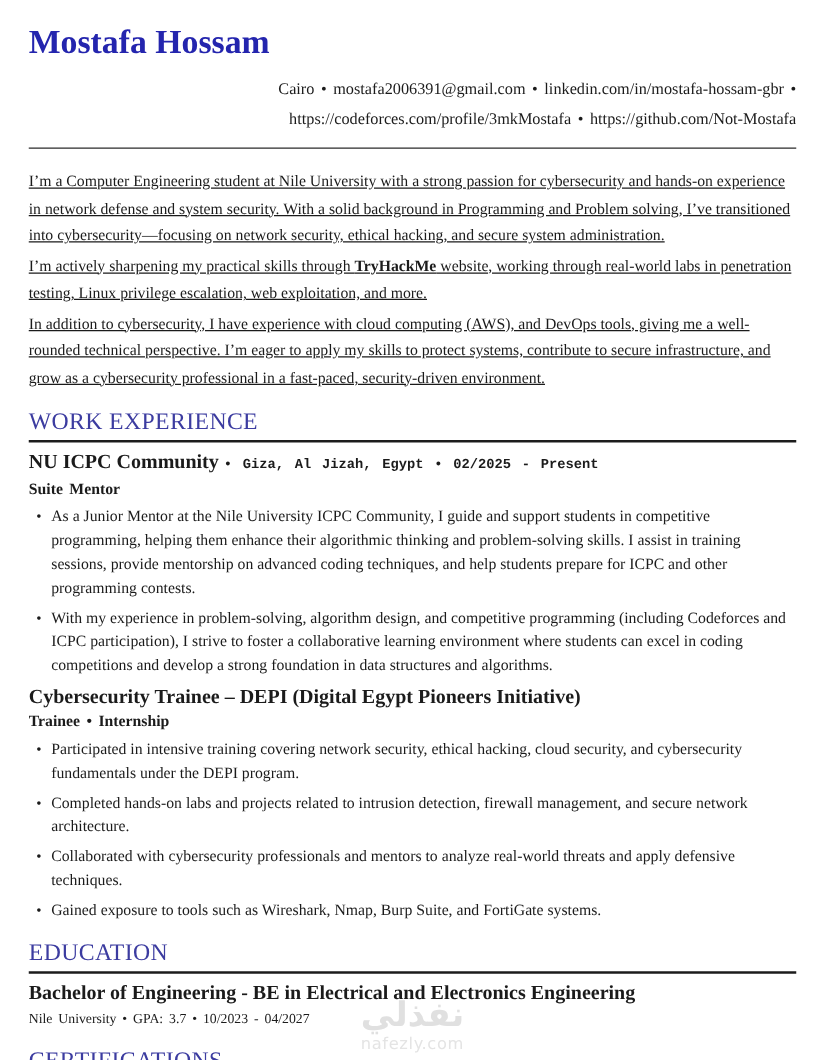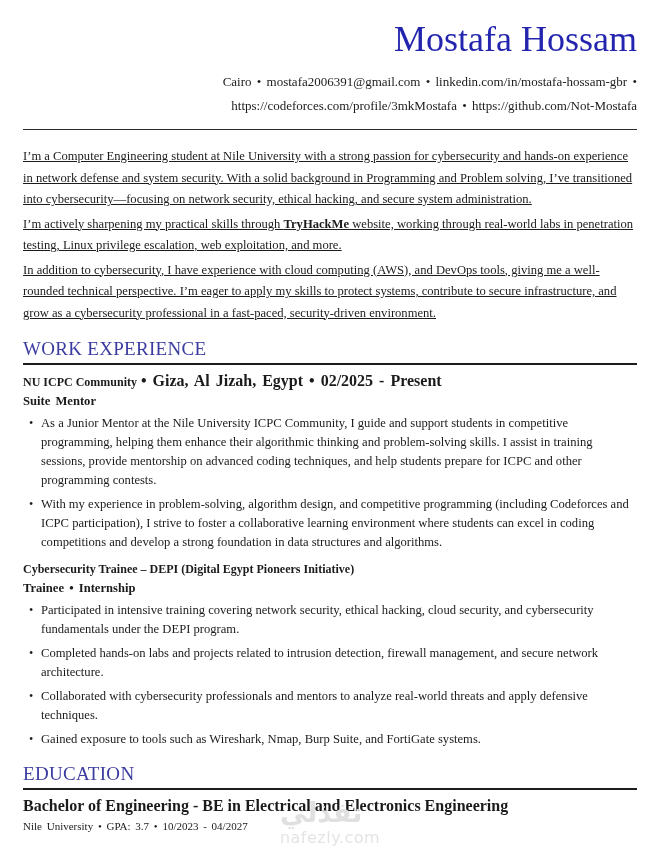--- a/index.html
+++ b/index.html
@@ -10,23 +10,23 @@
     height: 848px;
     background: #ffffff;
     font-family: "Liberation Serif", serif;
     color: #1b1b1b;
     overflow: hidden;
   }
   .content { padding: 12px 23px 0 23px; }
 
   
   .name {
-    text-align: right;
-    font-size: 36px;
-    font-weight: normal;
+    text-align: left;
+    font-size: 27px;
+    font-weight: bold;
     color: #2425ae;
     margin: 6px 0 10px 0;
   }
   .contact-line {
     text-align: right;
     font-size: 13px;
     line-height: 24px;
     color: #1b1b1b;
     word-spacing: 2px;
   }
@@ -54,22 +54,22 @@
     color: #3c3ca0;
   }
   .section-rule {
     border: none;
     border-top: 2px solid #1c1c1c;
     margin: 3px 0 0 0;
   }
 
   
   .job-title { margin-top: 6px; line-height: 20px; }
-  .company { font-size: 12px; font-weight: bold; }
-  .job-meta { font-size: 16px; font-weight: bold; margin-left: 4px; word-spacing: 2px; }
+  .company { font-size: 16px; font-weight: bold; }
+  .job-meta { font-size: 11px; font-weight: bold; margin-left: 4px; word-spacing: 2px; font-family: Liberation Mono, monospace; }
   .job-role { font-size: 12.6px; font-weight: bold; margin-top: 1px; line-height: 17px; word-spacing: 2px; }
   .bullet-list { list-style: none; margin: 4px 0 0 0; padding: 0; }
   .bullet-list li {
     position: relative;
     padding-left: 18px;
     font-size: 12.6px;
     line-height: 19px;
     margin-bottom: 5px;
   }
   .bullet-list li::before {
@@ -95,21 +95,21 @@
   }
   .watermark-arabic {
     font-family: "DejaVu Sans", sans-serif;
     font-weight: bold;
     font-size: 27px;
     line-height: 30px;
     color: #e0e0e0;
   }
   .watermark-domain {
     font-family: "DejaVu Sans", sans-serif;
-    font-size: 16px;
+    font-size: 13px;
     color: #e4e4e4;
     letter-spacing: 0.5px;
     margin-top: 0;
   }
 </style>
 </head>
 <body>
 
 <div class="page">
   <div class="content">

